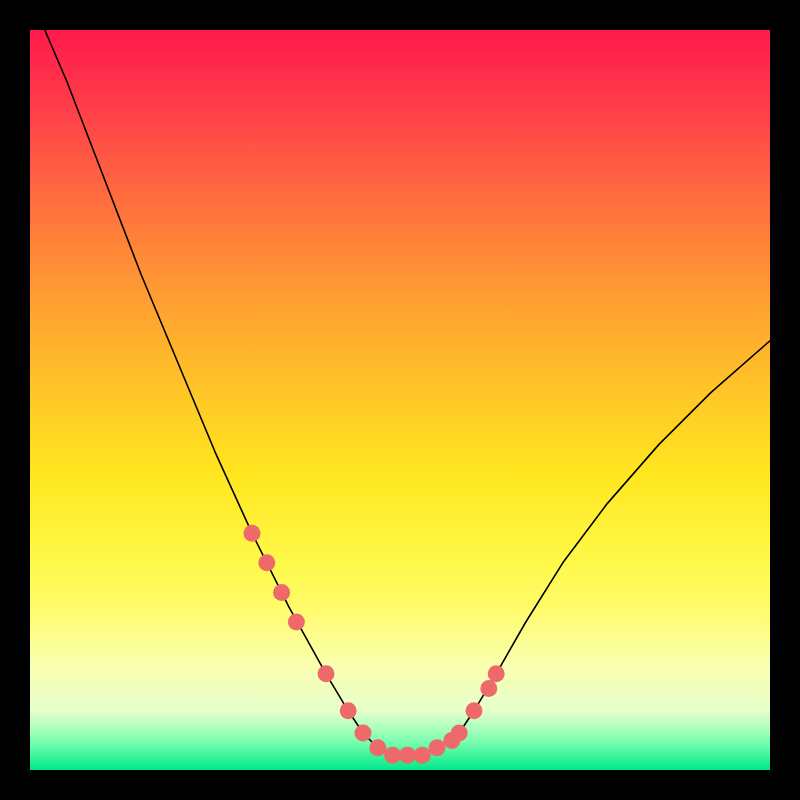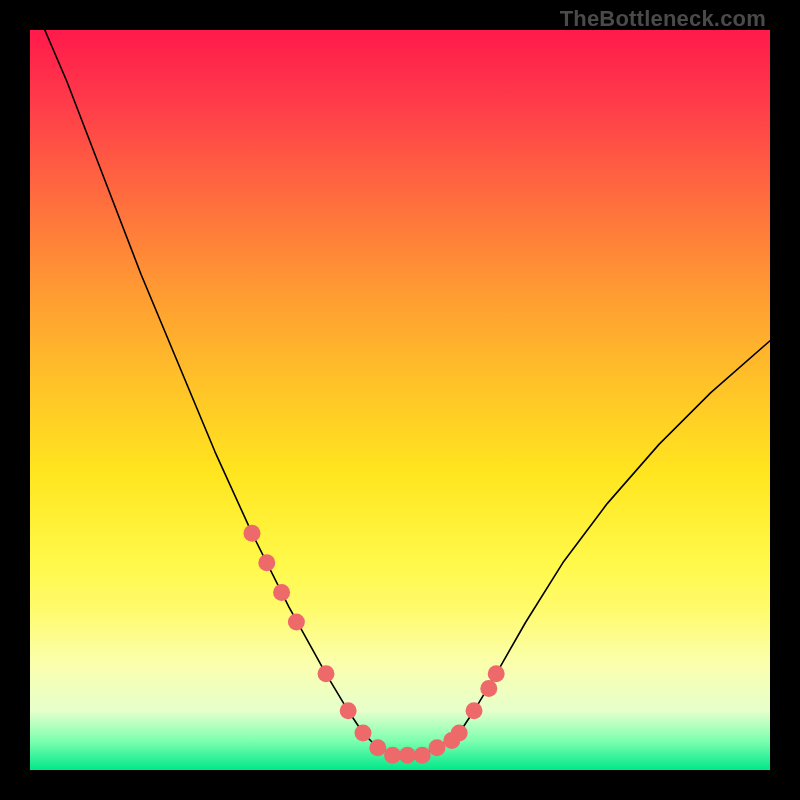--- a/index.html
+++ b/index.html
@@ -53,21 +53,20 @@
     stroke-linecap: round;
   }
   .curve circle.dot {
     fill: #ee6a6a;
   }
 </style>
 </head>
 <body>
 
 <div class="frame">
-  <div class="watermark">TheBottleneck.com</div>
   <div class="plot-area">
     <svg class="curve" viewBox="0 0 740 740">
       <path id="curve-path" class="main" d="M14.8 0.0 L37.0 51.8 L74.0 148.0 L111.0 244.2 L148.0 333.0 L185.0 421.8 L222.0 503.2 L259.0 577.2 L296.0 643.8 L318.2 680.8 L333.0 703.0 L347.8 717.8 L362.6 725.2 L377.4 725.2 L392.2 725.2 L407.0 717.8 L429.2 703.0 L444.0 680.8 L466.2 643.8 L495.8 592.0 L532.8 532.8 L577.2 473.6 L629.0 414.4 L680.8 362.6 L740.0 310.8 "></path>
       <g id="dots">
           <circle cx="222.0" cy="503.2" r="8.5" class="dot"></circle>
           <circle cx="236.8" cy="532.8" r="8.5" class="dot"></circle>
           <circle cx="251.6" cy="562.4" r="8.5" class="dot"></circle>
           <circle cx="266.4" cy="592.0" r="8.5" class="dot"></circle>
           <circle cx="296.0" cy="643.8" r="8.5" class="dot"></circle>
           <circle cx="318.2" cy="680.8" r="8.5" class="dot"></circle>

